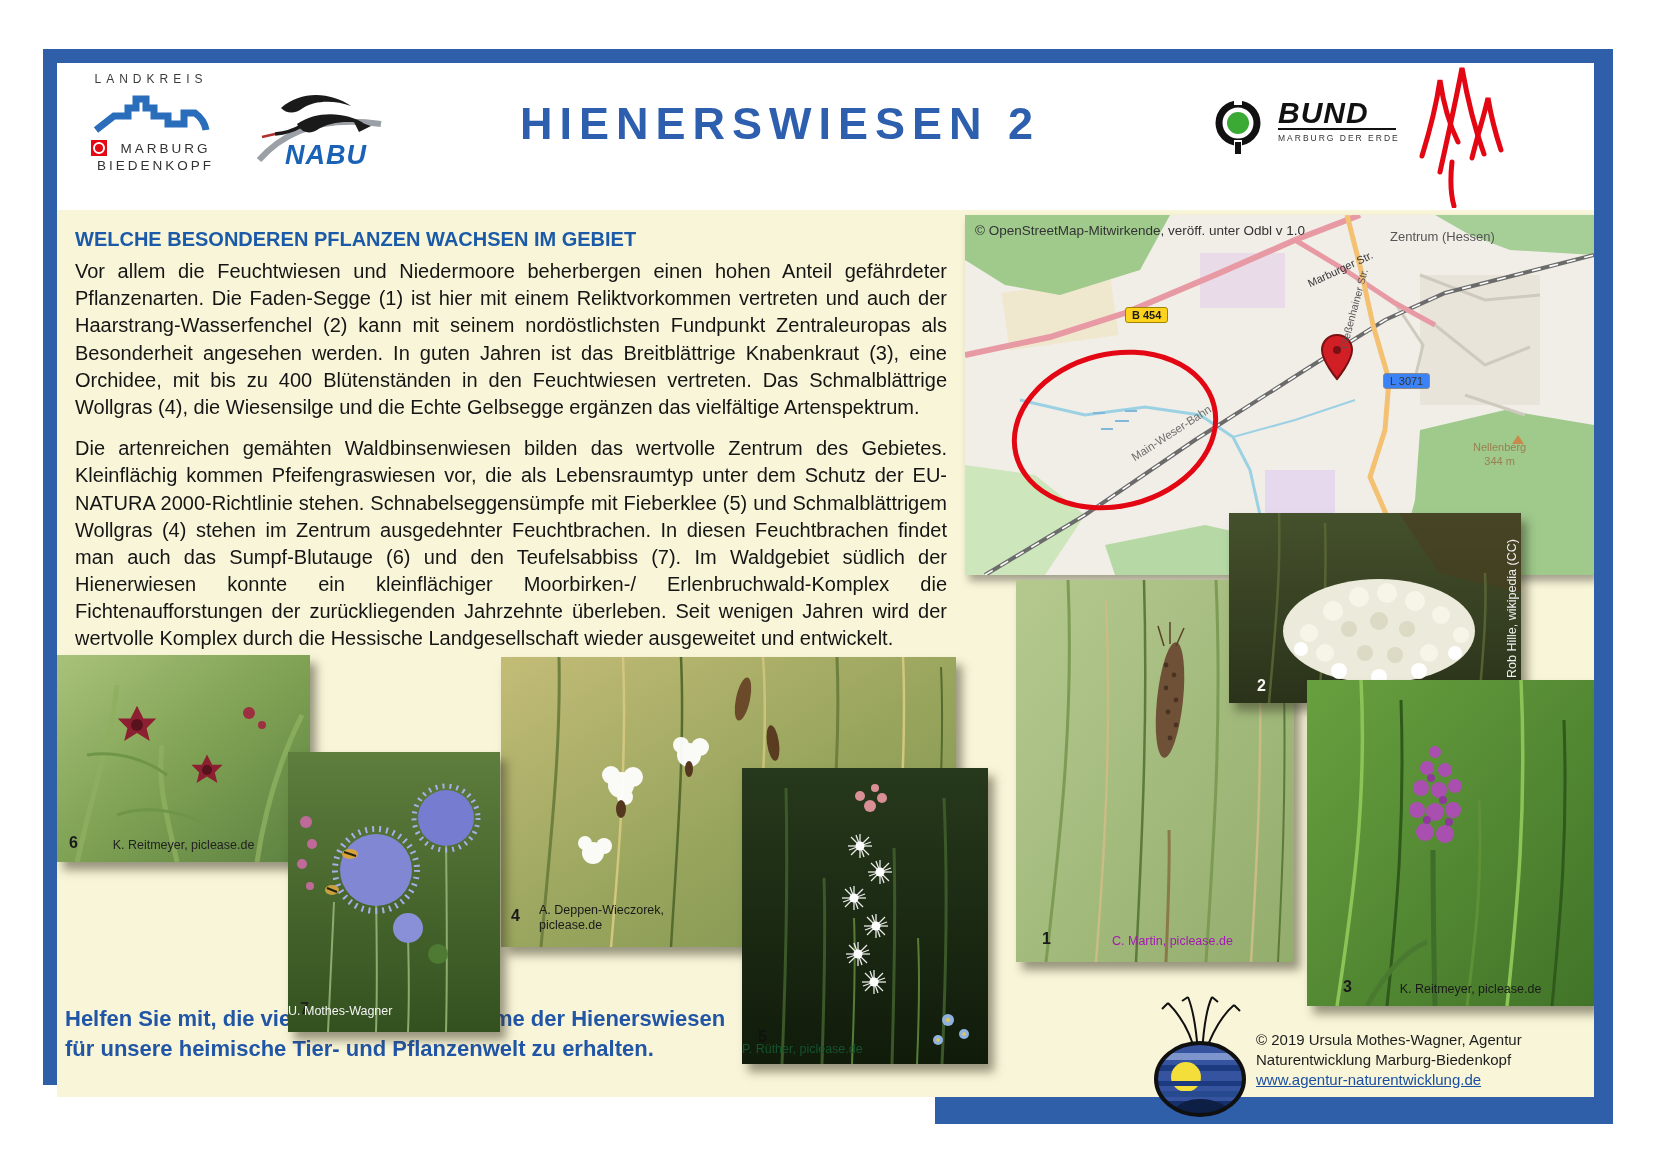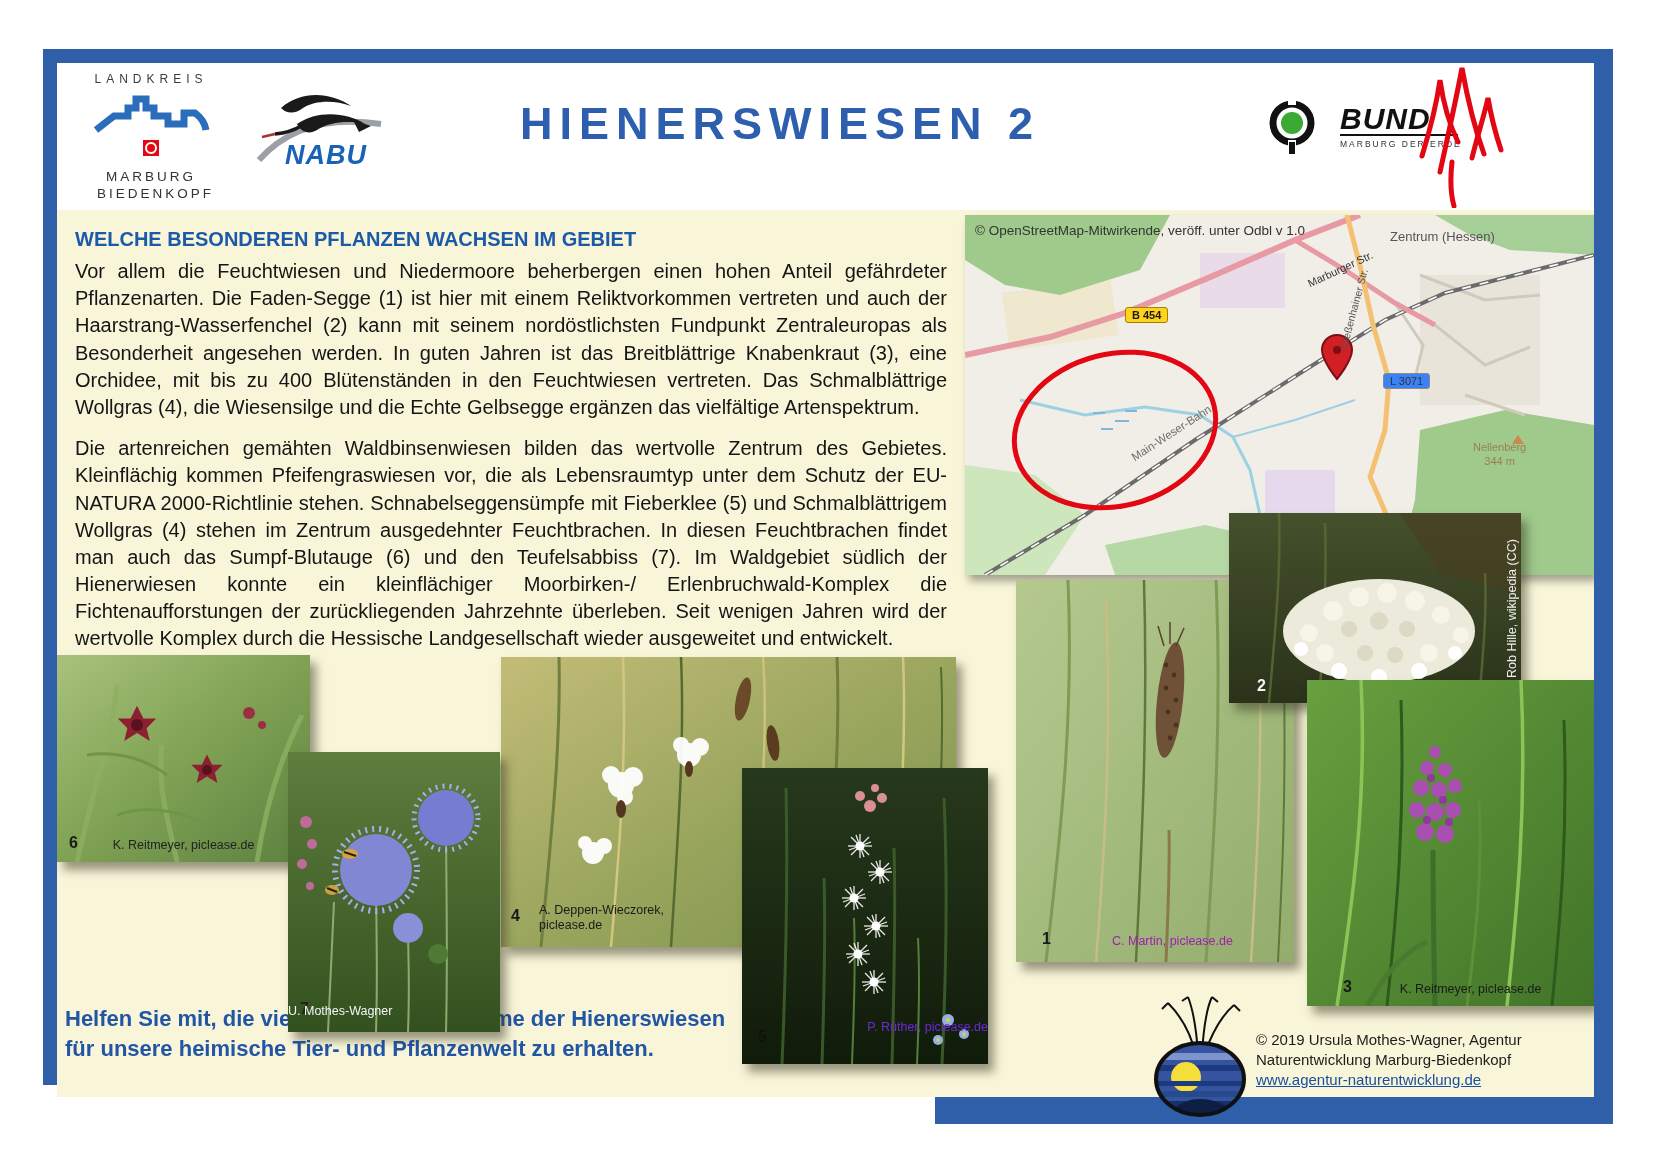--- a/index.html
+++ b/index.html
@@ -8,33 +8,33 @@
   .frame{position:absolute;background:#2e5fa8;z-index:5;}
   .frame-top{left:43px;top:49px;width:1570px;height:14px;}
   .frame-left{left:43px;top:49px;width:14px;height:1036px;}
   .frame-right{left:1594px;top:49px;width:19px;height:1048px;}
   .frame-bottom{left:935px;top:1097px;width:678px;height:27px;}
 
   
   .lk-logo{position:absolute;left:86px;top:72px;width:130px;text-align:center;color:#3c3c3c;}
   .lk-top{font-size:12px;letter-spacing:5px;font-weight:500;}
   .lk-row{display:flex;align-items:center;justify-content:center;gap:13px;margin-top:2px;
-          font-size:13.5px;letter-spacing:3px;color:#333;flex-direction:column;}
+          font-size:13.5px;letter-spacing:3px;color:#333;}
   .lk-sq{width:16px;height:16px;background:#e30613;display:flex;align-items:center;justify-content:center;}
   .lk-sq i{display:block;width:8px;height:8px;border:2px solid #fff;border-radius:50%;}
   .lk-bottom{font-size:13.5px;letter-spacing:3px;margin-top:2px;color:#333;margin-left:9px;}
 
   .nabu{position:absolute;left:253px;top:86px;width:140px;}
   .nabu-label{position:absolute;left:32px;top:54px;font-size:27px;font-weight:bold;
               font-style:italic;color:#1a62b5;letter-spacing:1px;}
 
   .main-title{position:absolute;left:380px;top:98px;width:800px;text-align:center;
               font-size:45px;font-weight:bold;letter-spacing:7px;color:#2d5fae;}
 
-  .bund{position:absolute;left:1264px;top:96px;display:flex;align-items:center;gap:20px;}
+  .bund{position:absolute;left:1210px;top:96px;display:flex;align-items:flex-start;gap:12px;}
   .bund-txt .bund-name{font-size:30px;font-weight:900;font-style:italic;color:#111;letter-spacing:1px;}
   .bund-rule{width:118px;border-bottom:2px solid #111;margin-top:-2px;}
   .bund-sub{font-size:8.5px;letter-spacing:2px;color:#333;margin-top:3px;}
 
   .emblem{position:absolute;left:1400px;top:60px;}
 
   
   .cream{position:absolute;left:57px;top:210px;width:1537px;height:887px;background:#f9f5d8;z-index:0;}
 
   .heading{position:absolute;left:75px;top:228px;font-size:20px;font-weight:bold;color:#1b5aa8;z-index:1;}
@@ -64,21 +64,21 @@
   #photo6 .ph-num{left:12px;bottom:10px;color:#1a1a1a;}
   #photo6 .ph-credit{left:0;right:0;bottom:10px;text-align:center;color:#222;}
   #photo7{left:288px;top:752px;width:212px;height:280px;z-index:3;}
   #photo7 .ph-num{left:12px;bottom:14px;color:#222;}
   #photo7 .ph-credit{left:0;right:0;bottom:14px;color:#f5f5f5;}
   #photo4{left:501px;top:657px;width:455px;height:290px;z-index:2;}
   #photo4 .ph-num{left:10px;top:250px;color:#1a1a1a;}
   #photo4 .ph-credit{left:38px;top:246px;width:168px;color:#1a1a1a;line-height:1.2;}
   #photo5{left:742px;top:768px;width:246px;height:296px;z-index:3;}
   #photo5 .ph-num{left:16px;bottom:18px;color:#111;}
-  #photo5 .ph-credit{left:0;right:0;bottom:30px;text-align:right;color:#6d28d9;}
+  #photo5 .ph-credit{left:0;right:0;bottom:8px;text-align:left;color:#14532d;}
   #photo1{left:1016px;top:580px;width:278px;height:382px;z-index:2;}
   #photo1 .ph-num{left:26px;bottom:14px;color:#1a1a1a;}
   #photo1 .ph-credit{left:96px;bottom:14px;color:#a21caf;}
   #photo2{left:1229px;top:513px;width:292px;height:190px;z-index:3;}
   #photo2 .ph-num{left:28px;bottom:8px;color:#f5f5f0;}
   #photo2 .ph-credit{right:2px;top:8px;height:176px;color:#eeeeee;writing-mode:vertical-rl;transform:rotate(180deg);text-align:center;}
   #photo3{left:1307px;top:680px;width:287px;height:326px;z-index:4;}
   #photo3 .ph-num{left:36px;bottom:10px;color:#1a1a1a;}
   #photo3 .ph-credit{left:40px;right:0;bottom:10px;text-align:center;color:#1a1a1a;}
 

